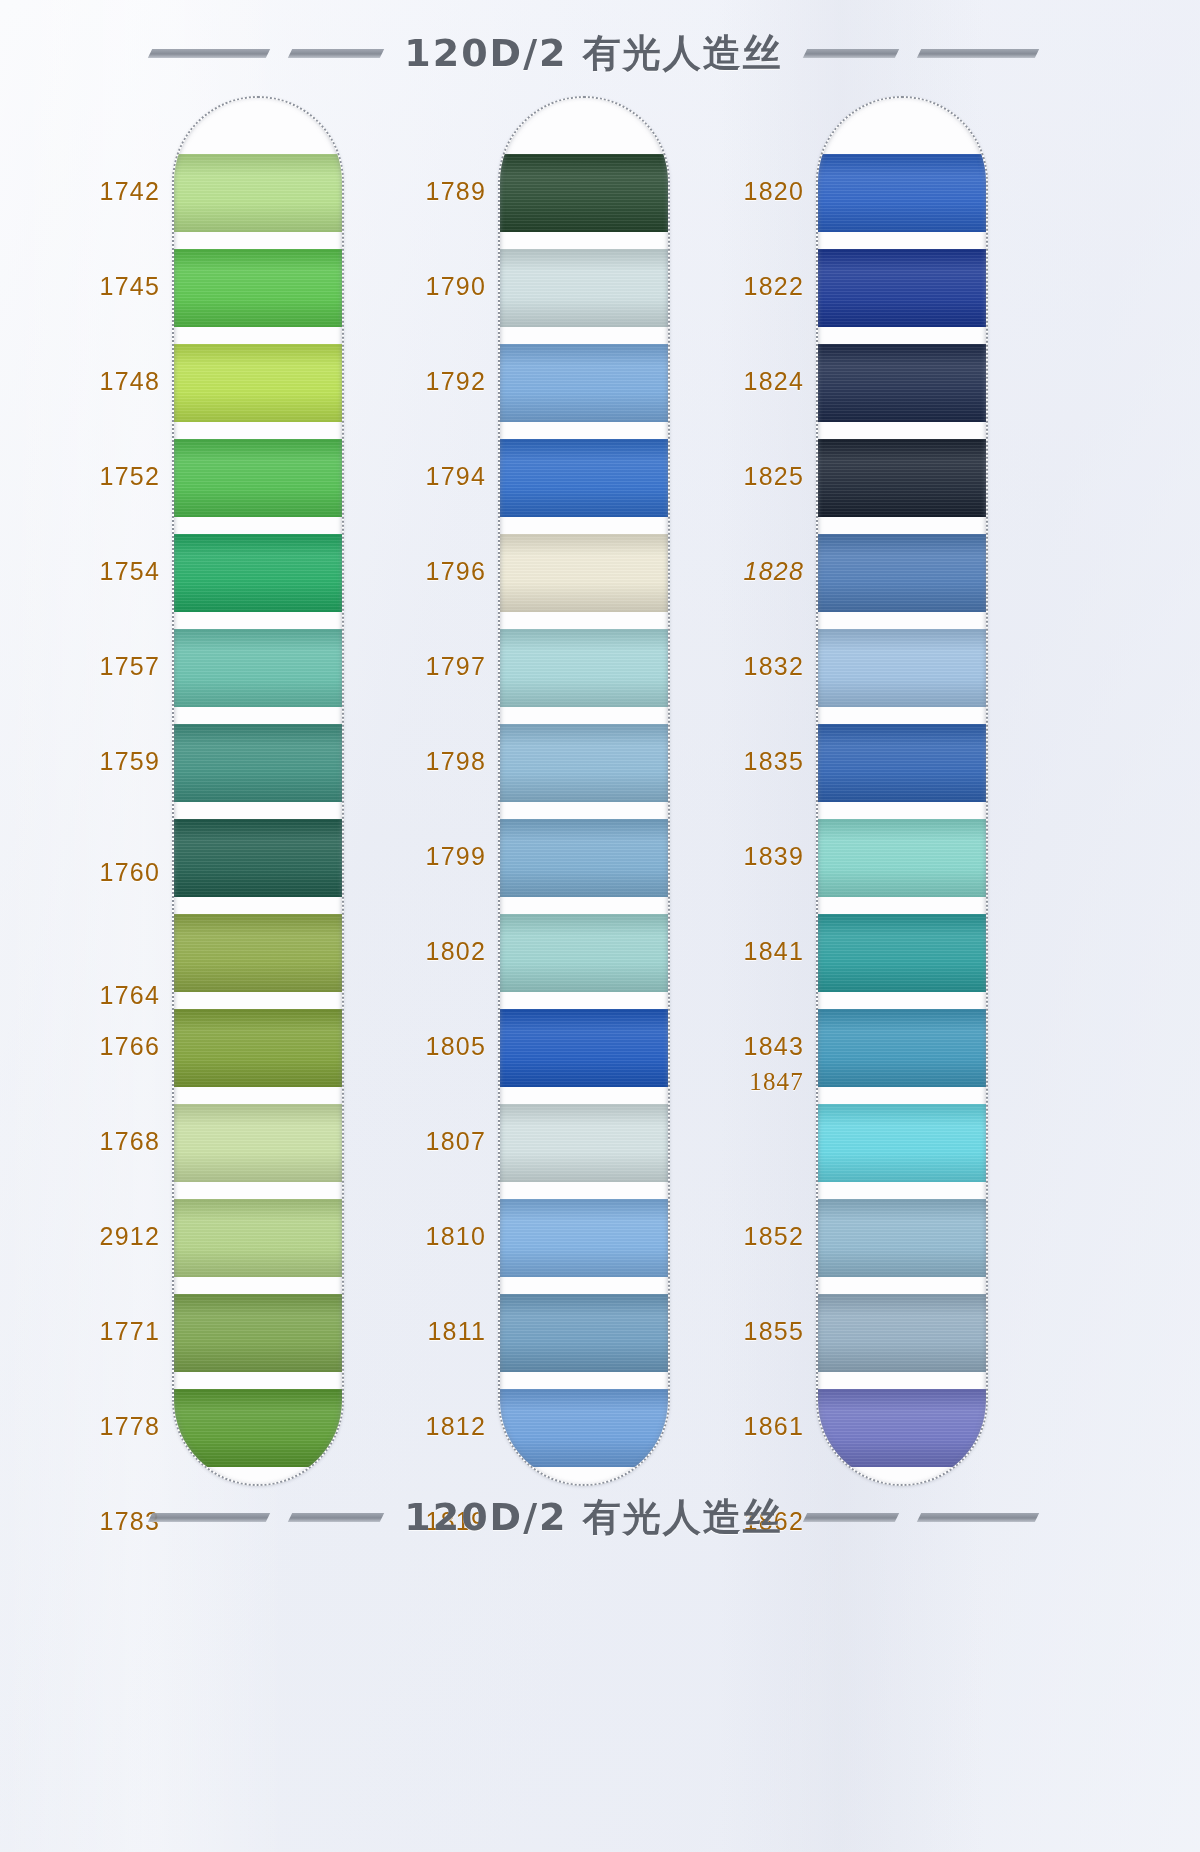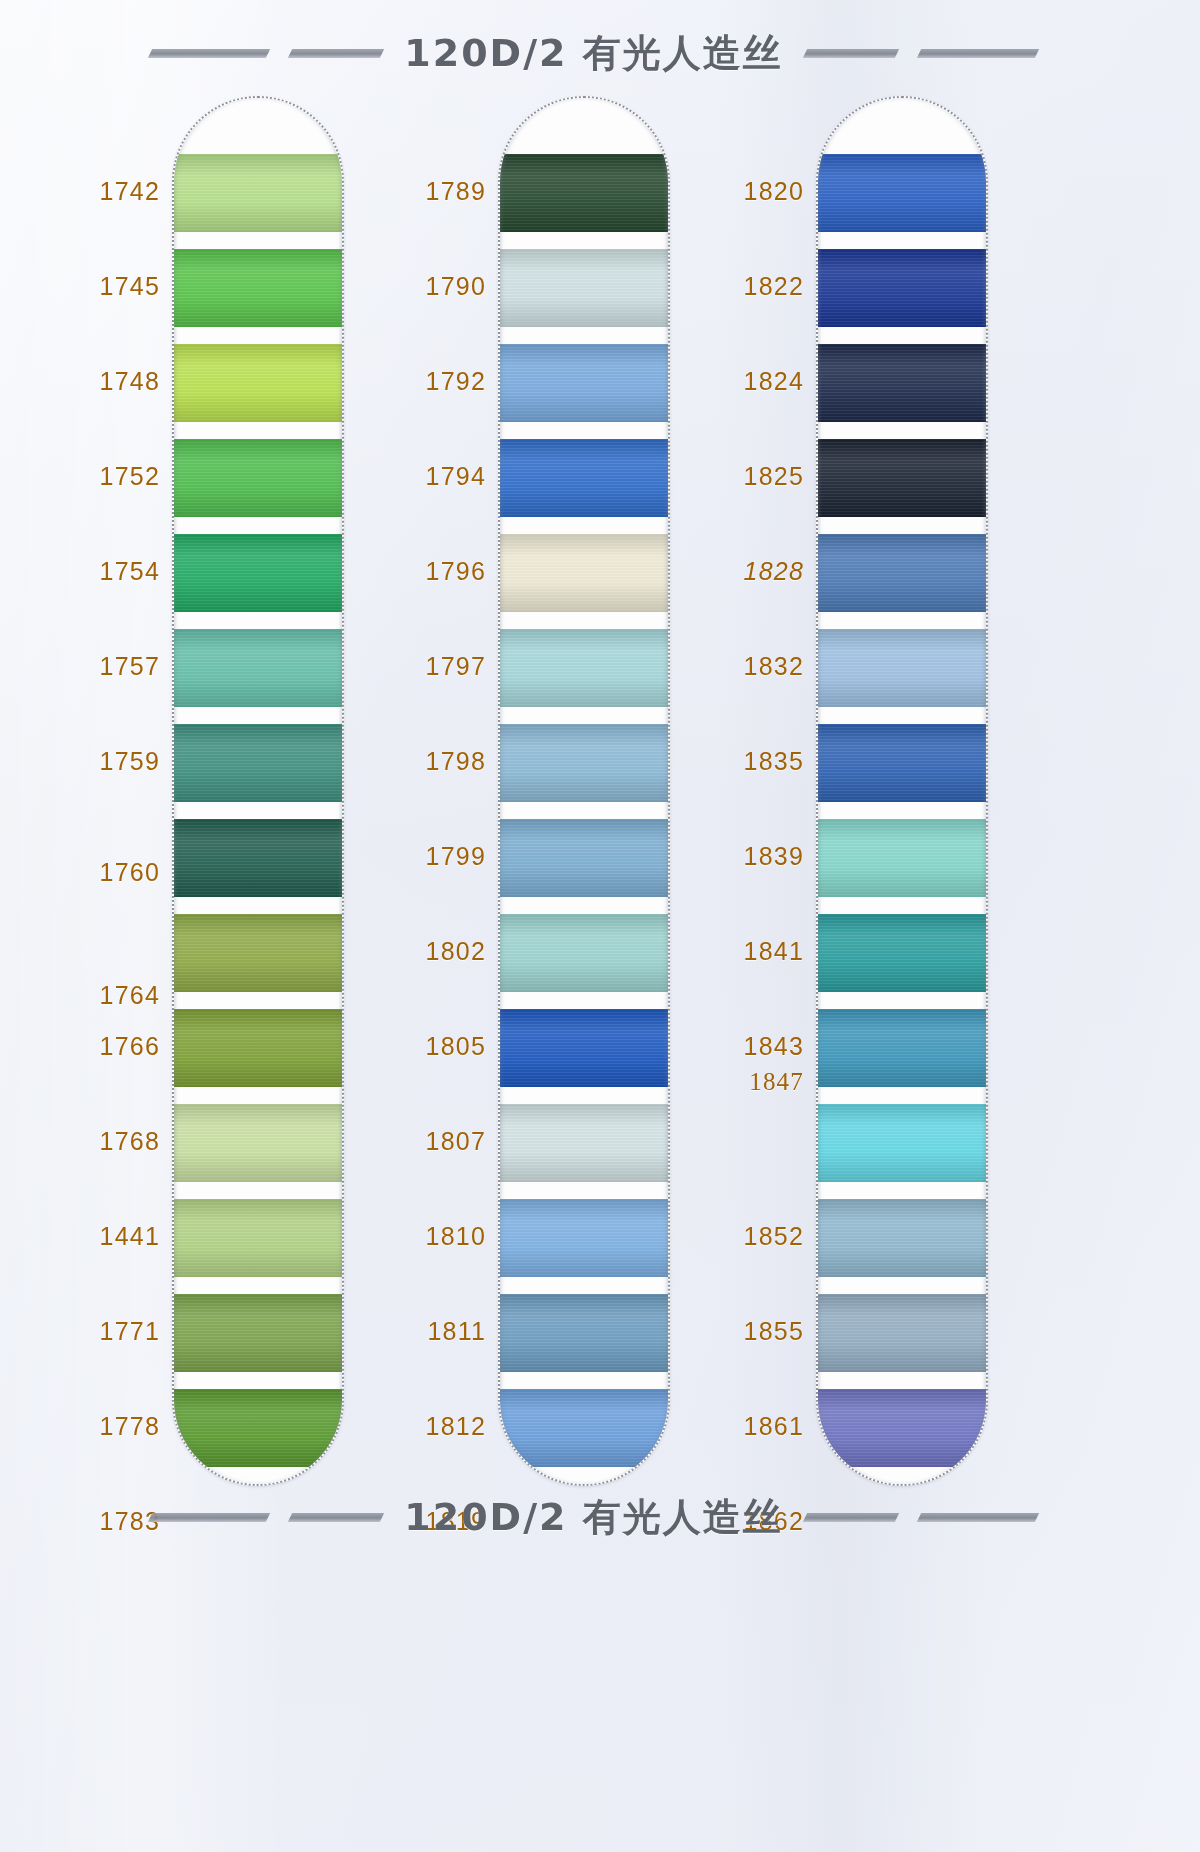--- a/index.html
+++ b/index.html
@@ -147,21 +147,21 @@
           <div class="code-label" style="top: 190px;">1745</div>
           <div class="code-label" style="top: 285px;">1748</div>
           <div class="code-label" style="top: 380px;">1752</div>
           <div class="code-label" style="top: 475px;">1754</div>
           <div class="code-label" style="top: 570px;">1757</div>
           <div class="code-label" style="top: 665px;">1759</div>
           <div class="code-label" style="top: 728px; margin-top: 48px;">1760</div>
           <div class="code-label" style="top: 855px; margin-top: 44px;">1764</div>
           <div class="code-label" style="top: 950px;">1766</div>
           <div class="code-label" style="top: 1045px;">1768</div>
-          <div class="code-label" style="top: 1140px;">1441</div>
+          <div class="code-label" style="top: 1140px;">2912</div>
           <div class="code-label" style="top: 1235px;">1771</div>
           <div class="code-label" style="top: 1330px;">1778</div>
           <div class="code-label" style="top: 1425px;">1783</div>
         </div>
         <div class="strip-wrap">
           <div class="strip">
             <div class="strip-inner">
               <div class="swatch" style="top: 56px; height: 78px; background: rgb(181, 223, 138);"></div>
               <div class="swatch" style="top: 151px; height: 78px; background: rgb(88, 196, 74);"></div>
               <div class="swatch" style="top: 246px; height: 78px; background: rgb(186, 225, 79);"></div>

